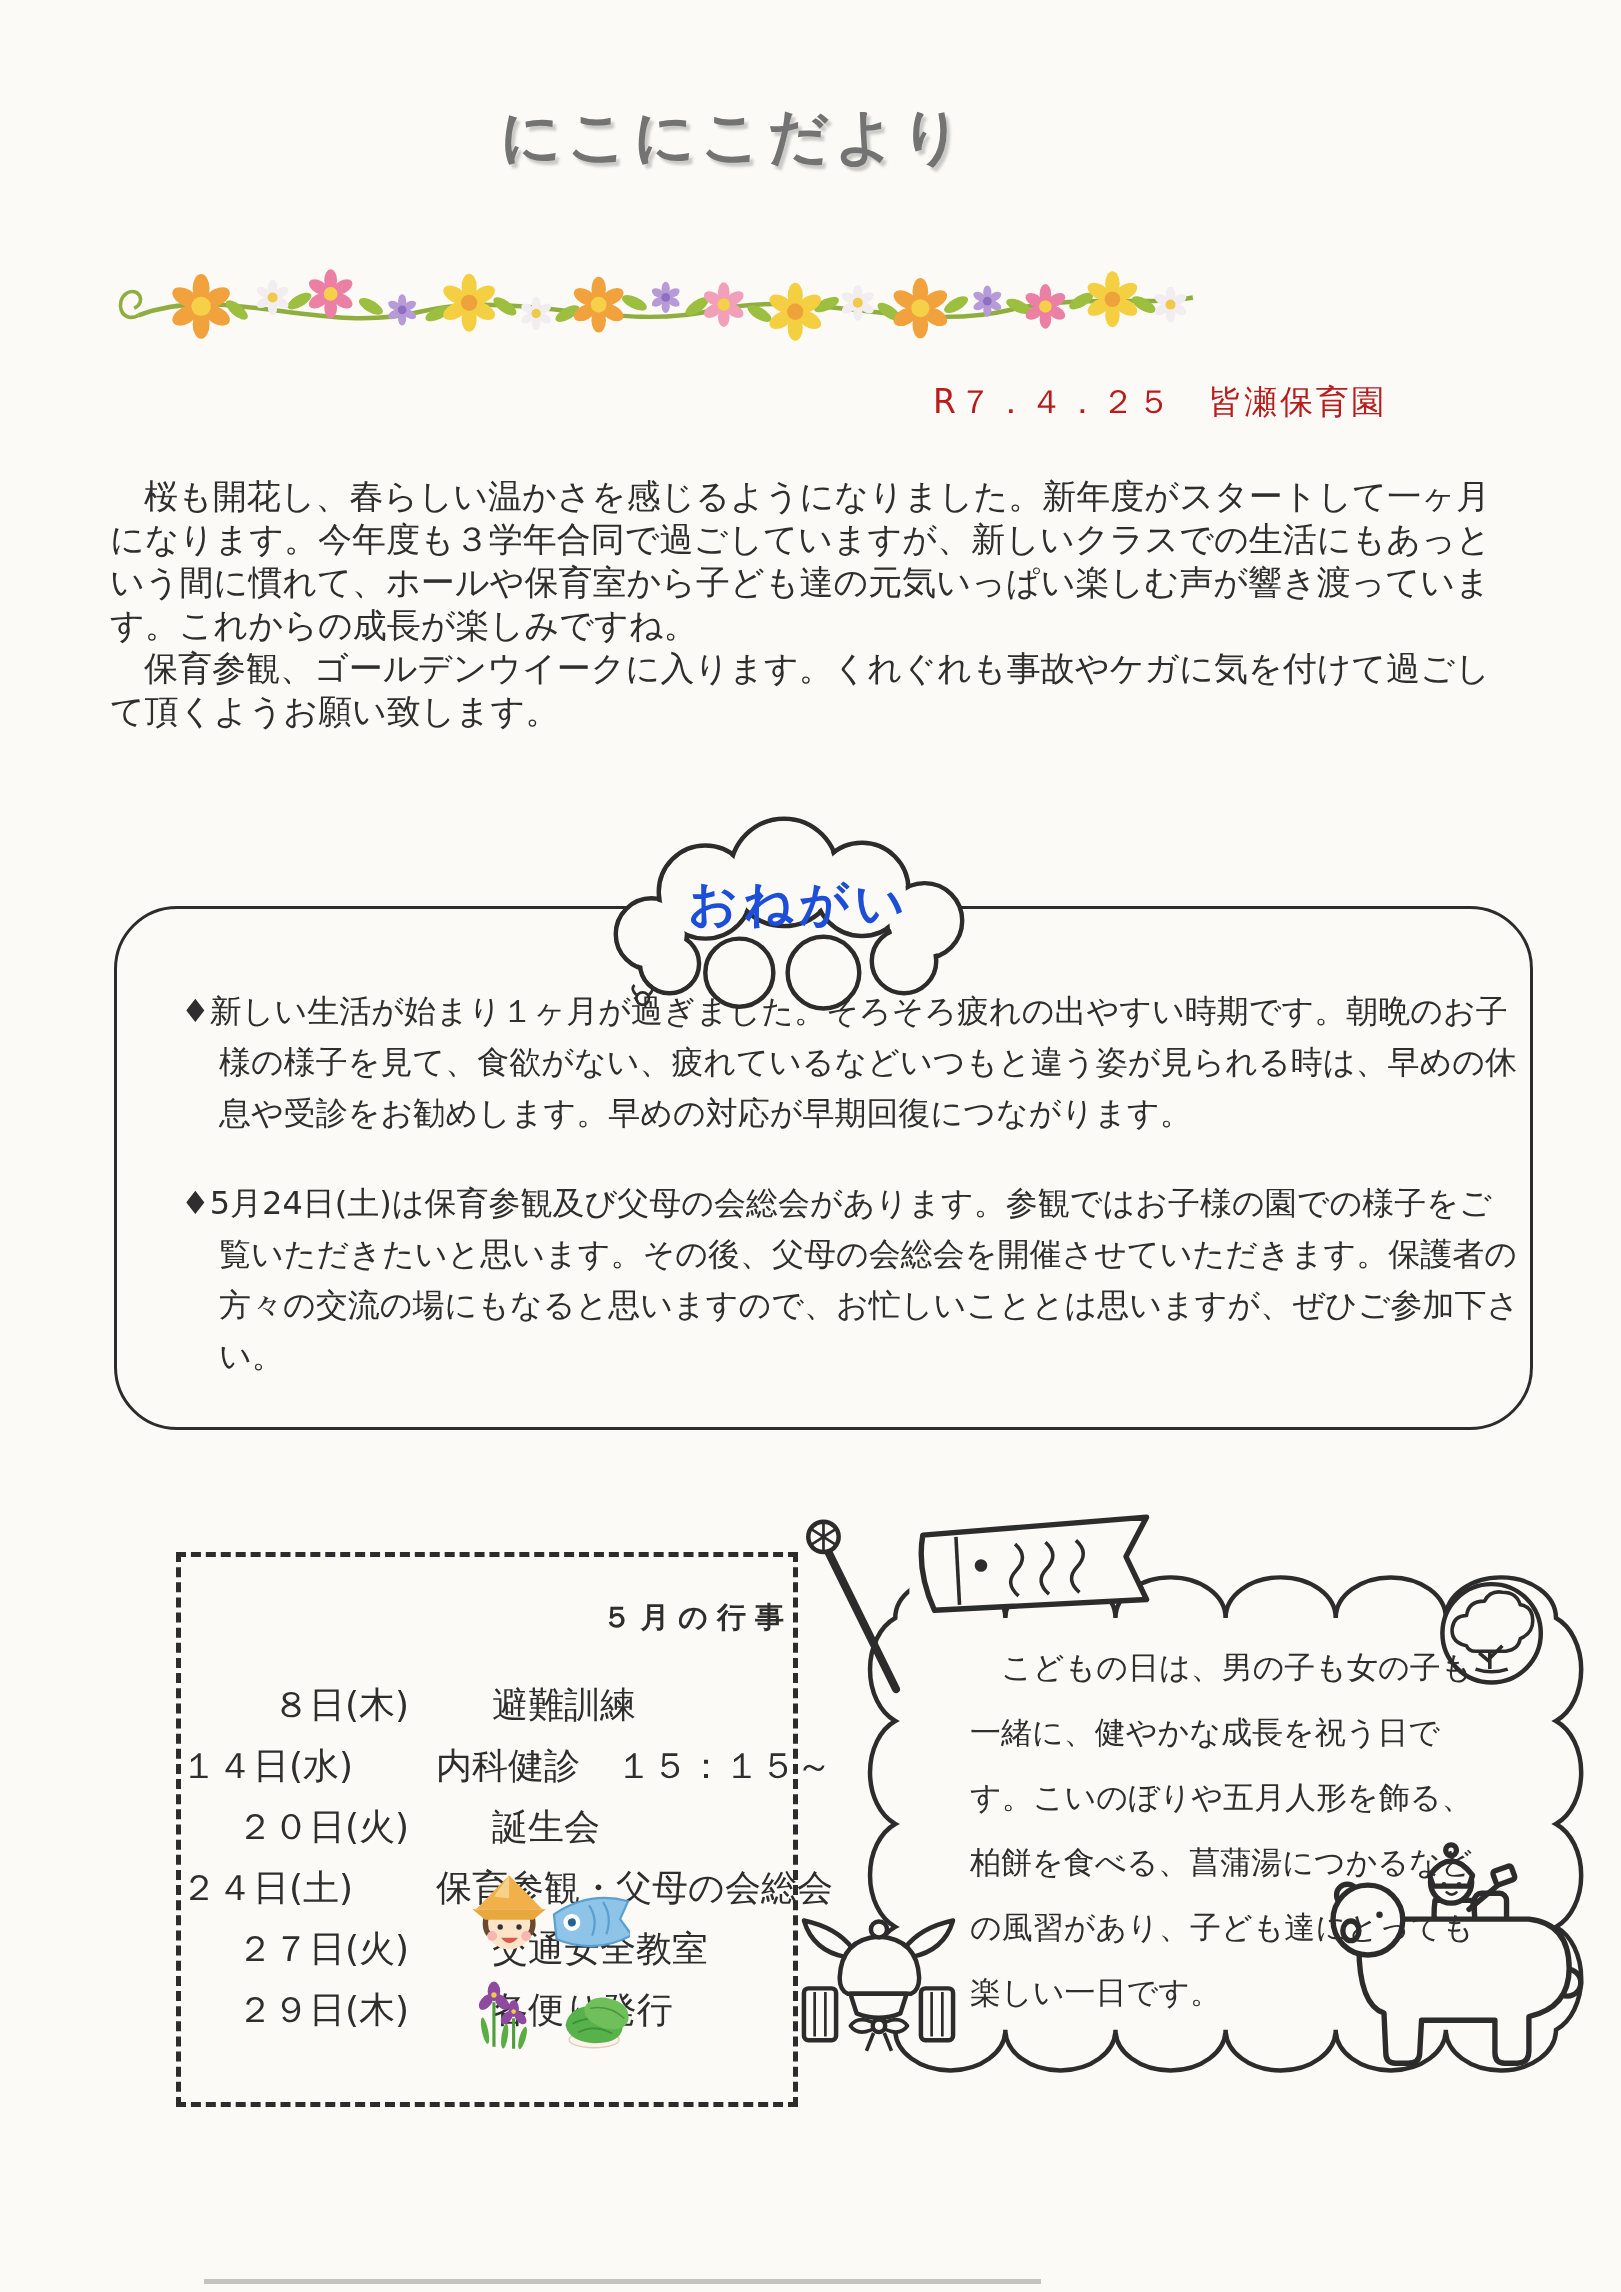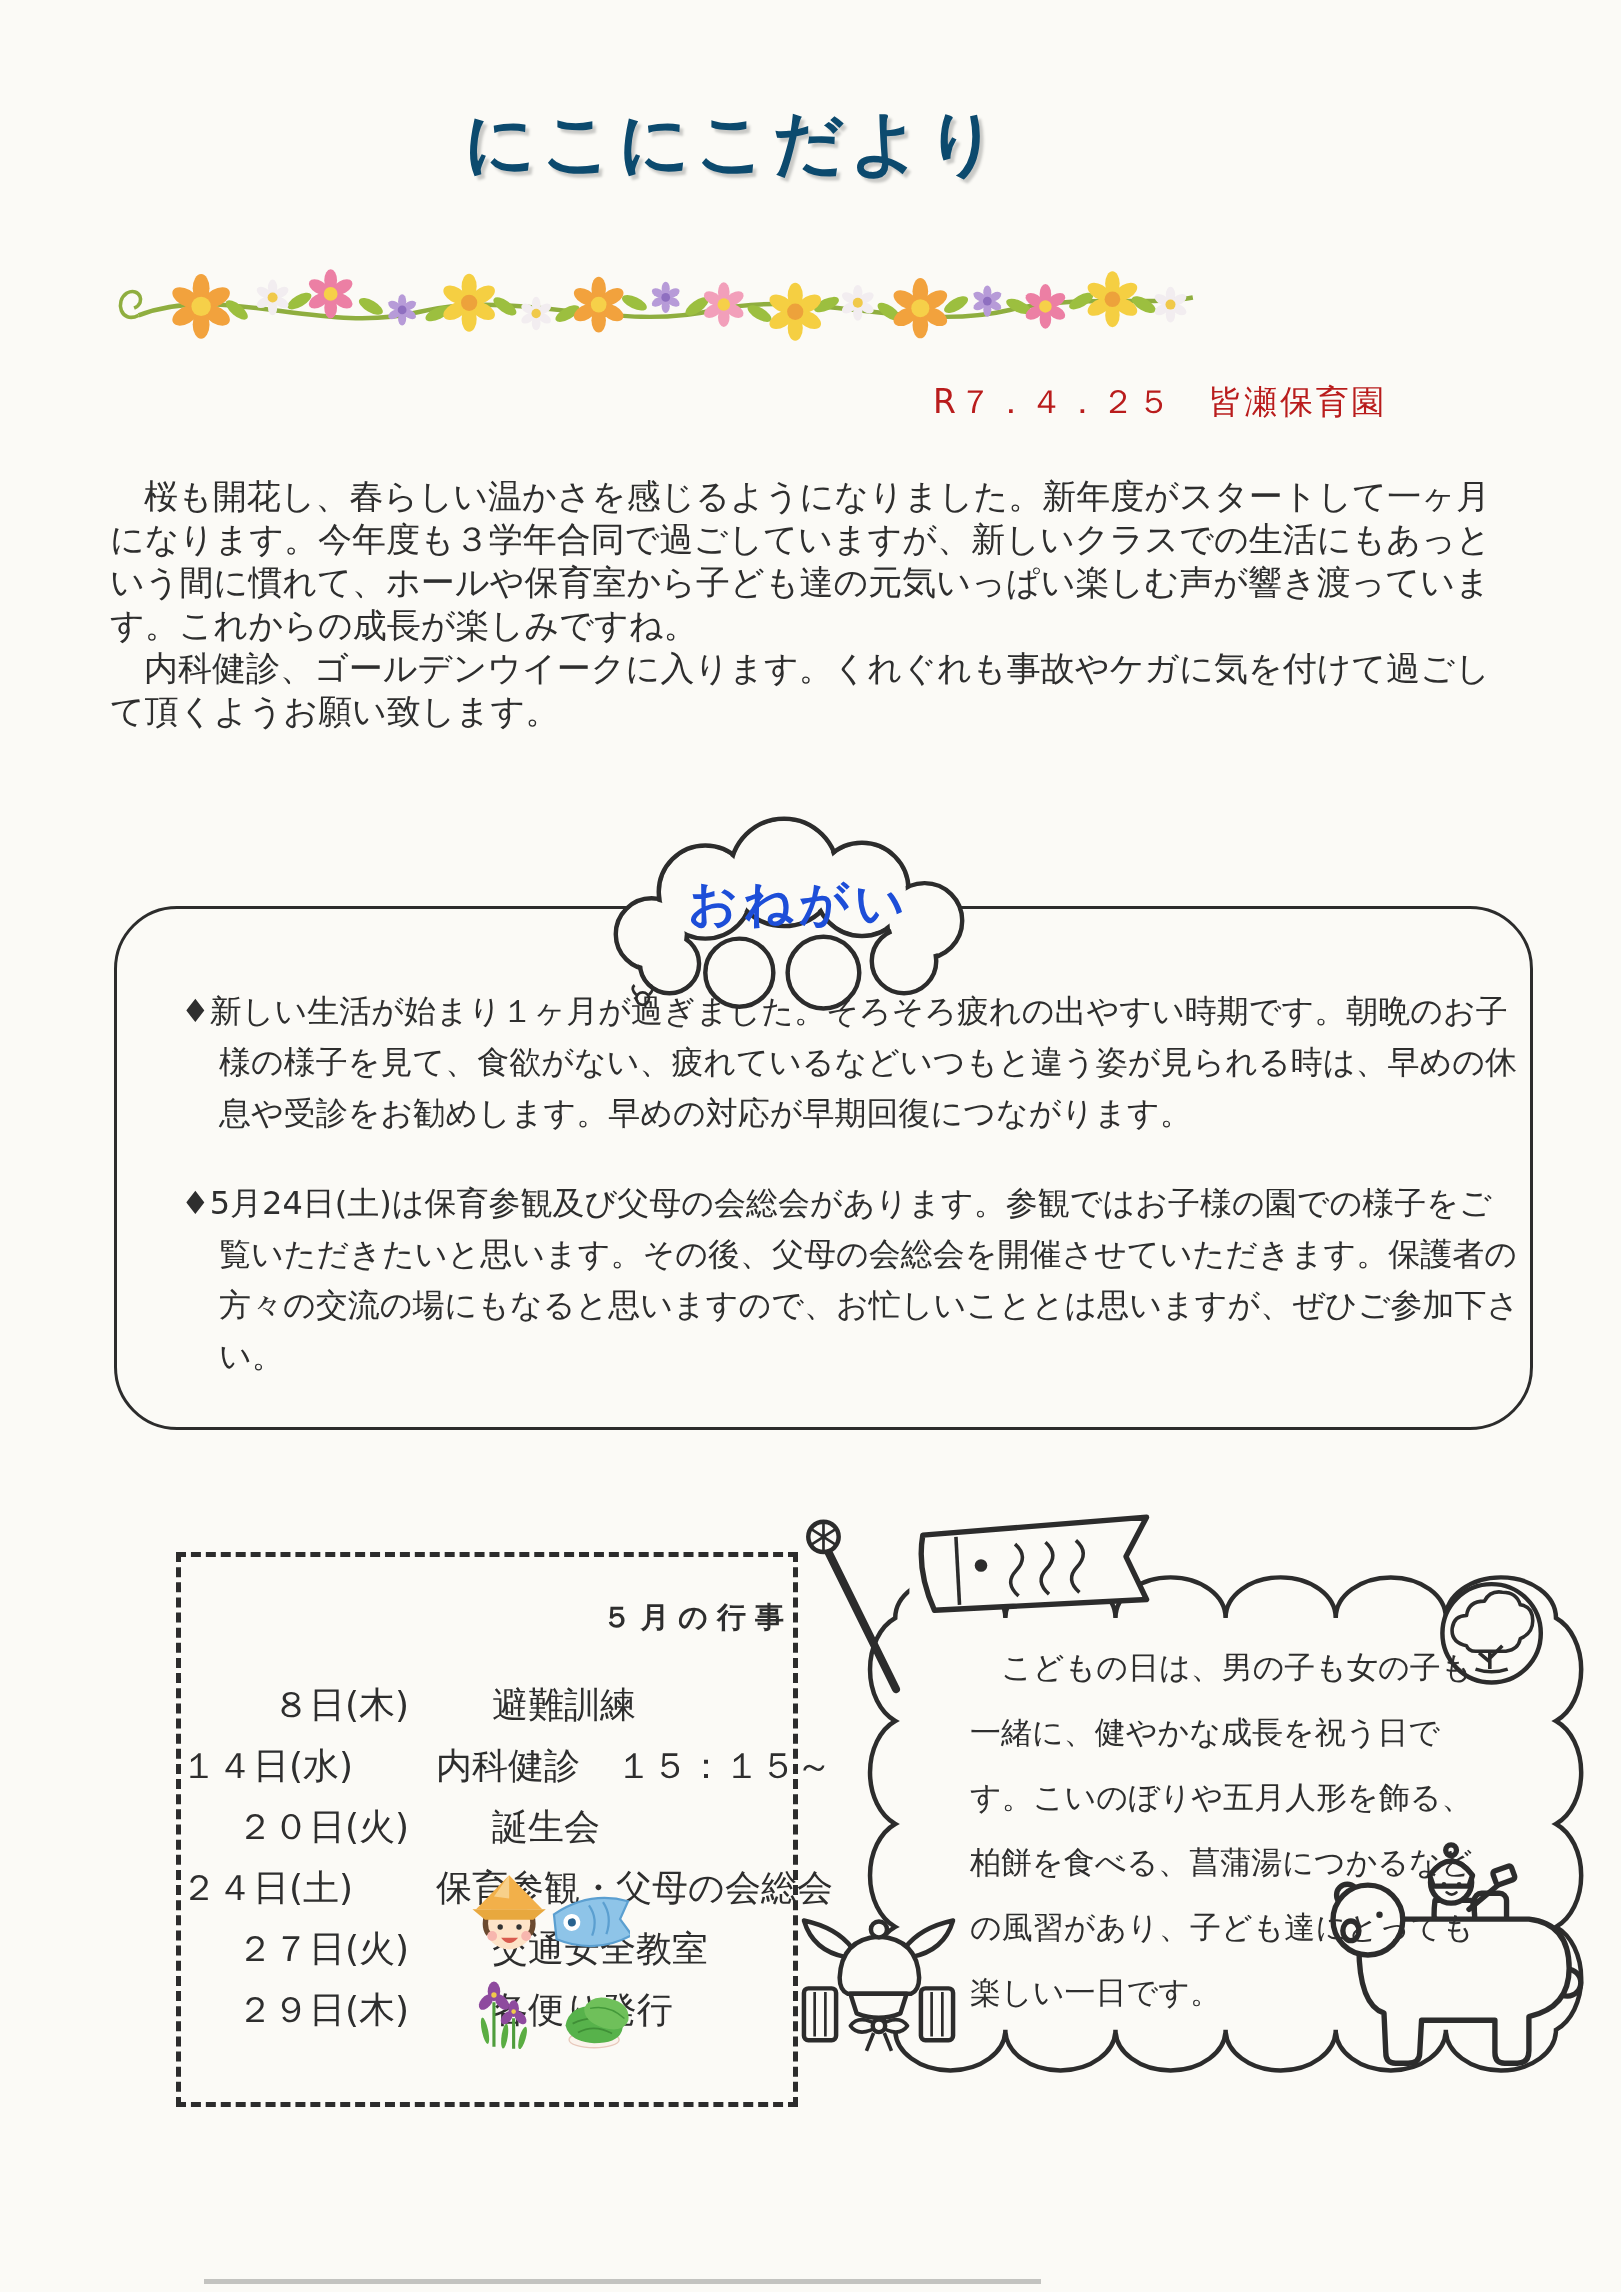--- a/index.html
+++ b/index.html
@@ -6,21 +6,21 @@
   body{
     width:1621px;height:2293px;position:relative;
     background:#fbfaf6;color:#2e2e2e;
     font-family:"DejaVu Sans",sans-serif;
     overflow:hidden;
   }
   .abs{position:absolute;}
   
   .title{
     left:340px;top:97px;width:788px;text-align:center;
-    font-size:70px;font-weight:bold;letter-spacing:5.4px;color:#0c4a6e;
+    font-size:60px;font-weight:bold;letter-spacing:5.4px;color:#737373;
     text-shadow:3.6px 3.6px 2.7px #c9c9c6;
   }
   .garland{left:115px;top:251px;width:1088px;height:109px;}
   .dateline{left:933px;top:380px;font-size:33px;letter-spacing:2.7px;color:#b91c1c;}
   
   .intro{left:110px;top:475px;width:1413px;font-size:34px;line-height:43px;}
   .intro p{margin:0;text-indent:1em;}
   
   .onegai-box{
     left:114px;top:906px;width:1413px;height:518px;
@@ -152,21 +152,21 @@
   <g transform="translate(1180,60) scale(0.8)" fill="#f2edf0">
       <use href="#p6"></use>
       <circle r="7" fill="#f0c94a"></circle>
     </g>
 </svg>
 
 <div class="abs dateline">R７．４．２５　皆瀬保育園</div>
 
 <div class="abs intro">
   <p>桜も開花し、春らしい温かさを感じるようになりました。新年度がスタートして一ヶ月になります。今年度も３学年合同で過ごしていますが、新しいクラスでの生活にもあっという間に慣れて、ホールや保育室から子ども達の元気いっぱい楽しむ声が響き渡っています。これからの成長が楽しみですね。</p>
-  <p>内科健診、ゴールデンウイークに入ります。くれぐれも事故やケガに気を付けて過ごして頂くようお願い致します。</p>
+  <p>保育参観、ゴールデンウイークに入ります。くれぐれも事故やケガに気を付けて過ごして頂くようお願い致します。</p>
 </div>
 
 <div class="abs onegai-box">
   <div class="onegai-content">
     <p class="onegai-item"><span>♦</span><span>新しい生活が始まり１ヶ月が過ぎました。そろそろ疲れの出やすい時期です。朝晩のお子様の様子を見て、食欲がない、疲れているなどいつもと違う姿が見られる時は、早めの休息や受診をお勧めします。早めの対応が早期回復につながります。</span></p>
     <p class="onegai-item"><span>♦</span><span>5月24日(土)は保育参観及び父母の会総会があります。参観ではお子様の園での様子をご覧いただきたいと思います。その後、父母の会総会を開催させていただきます。保護者の方々の交流の場にもなると思いますので、お忙しいこととは思いますが、ぜひご参加下さい。</span></p>
   </div>
 </div>
 
 <svg class="abs cloud" viewBox="0 0 505 225" aria-hidden="true">

